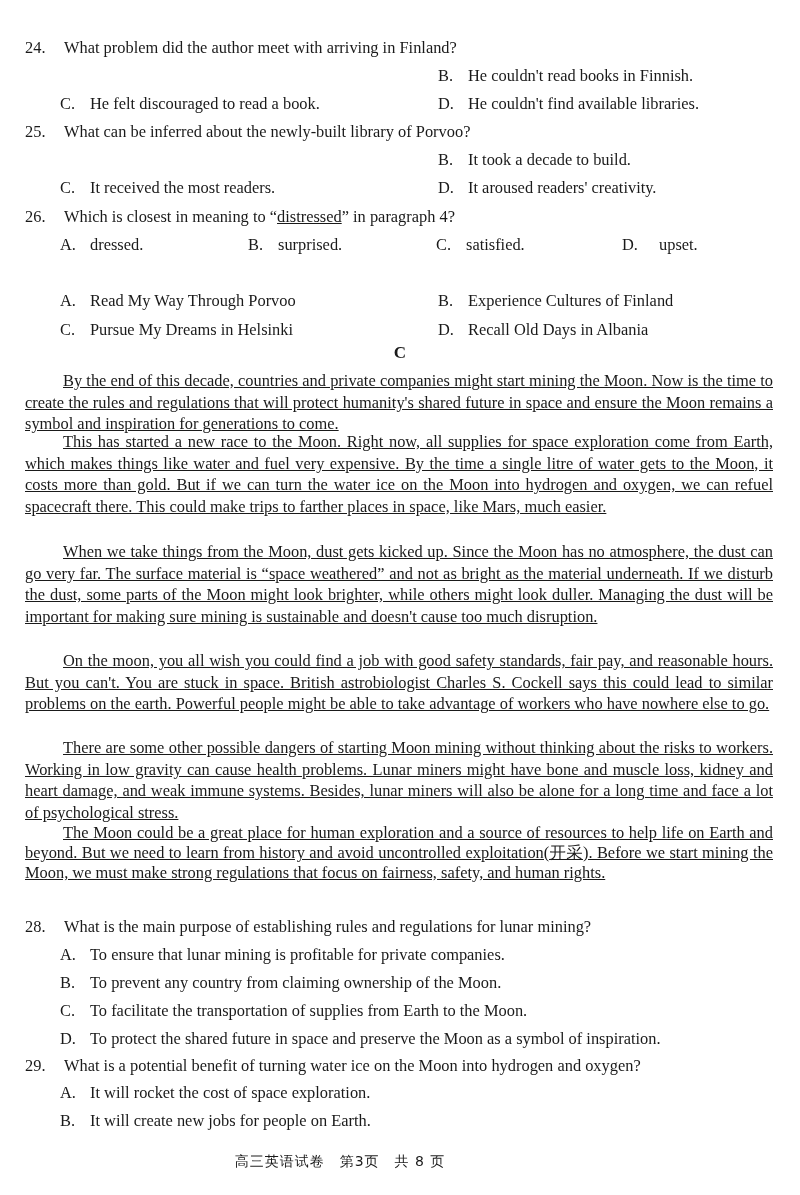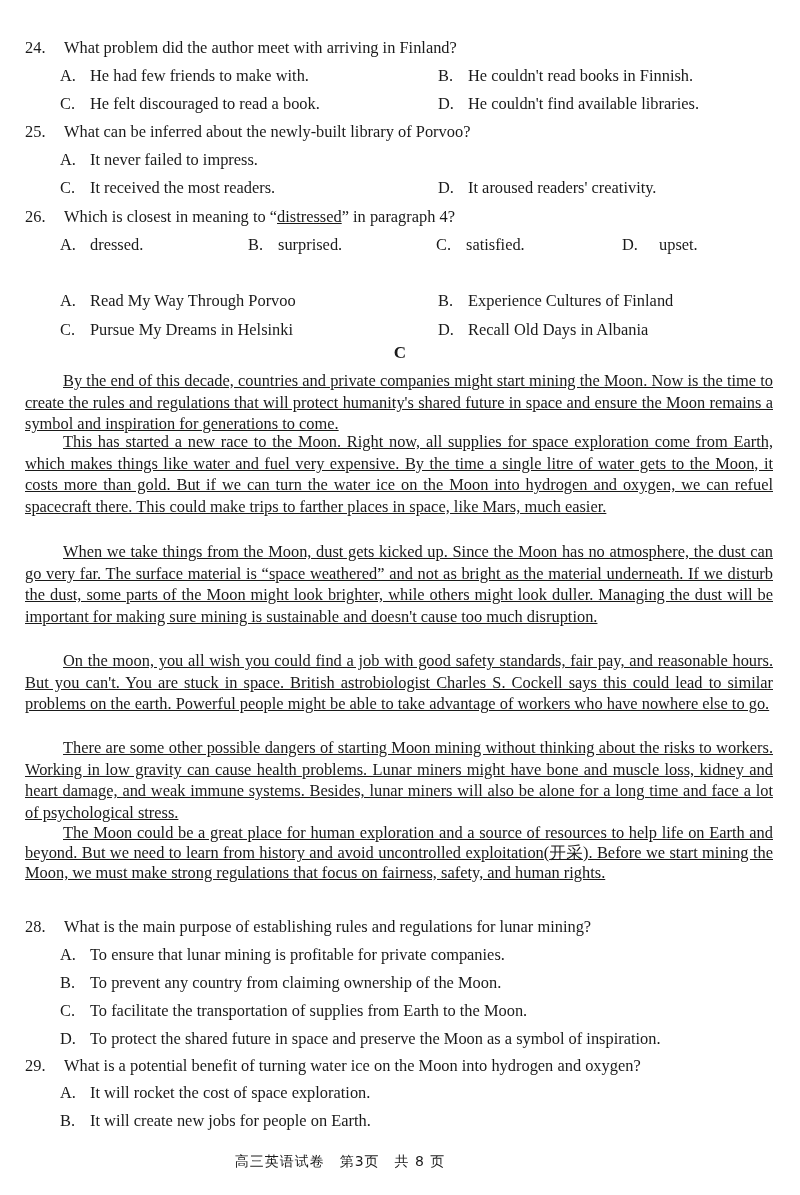--- a/index.html
+++ b/index.html
@@ -27,29 +27,28 @@
   }
 </style>
 </head>
 <body>
 
 <div class="page">
 
   <div class="line q" style="top:37px">
     <span class="qn">24.</span><span>What problem did the author meet with arriving in Finland?</span>
   </div>
-  <div class="opt" style="left:60px;top:65px"><span class="ol">A.</span><span>He had few friends to make with.</span></div>
   <div class="opt" style="left:438px;top:65px"><span class="ol">B.</span><span>He couldn't read books in Finnish.</span></div>
   <div class="opt" style="left:60px;top:93px"><span class="ol">C.</span><span>He felt discouraged to read a book.</span></div>
   <div class="opt" style="left:438px;top:93px"><span class="ol">D.</span><span>He couldn't find available libraries.</span></div>
 
   <div class="line q" style="top:121px">
     <span class="qn">25.</span><span>What can be inferred about the newly-built library of Porvoo?</span>
   </div>
-  <div class="opt" style="left:60px;top:149px"><span class="ol">A.</span><span>It never failed to impress.</span></div>
+  <div class="opt" style="left:438px;top:149px"><span class="ol">B.</span><span>It took a decade to build.</span></div>
   <div class="opt" style="left:60px;top:177px"><span class="ol">C.</span><span>It received the most readers.</span></div>
   <div class="opt" style="left:438px;top:177px"><span class="ol">D.</span><span>It aroused readers' creativity.</span></div>
 
   <div class="line q" style="top:206px">
     <span class="qn">26.</span><span>Which is closest in meaning to “</span><span class="u">distressed</span><span>” in paragraph 4?</span>
   </div>
   <div class="opt" style="left:60px;top:234px"><span class="ol">A.</span><span>dressed.</span></div>
   <div class="opt" style="left:248px;top:234px"><span class="ol">B.</span><span>surprised.</span></div>
   <div class="opt" style="left:436px;top:234px"><span class="ol">C.</span><span>satisfied.</span></div>
   <div class="opt" style="left:622px;top:234px"><span class="ol" style="width:37px">D.</span><span>upset.</span></div>

